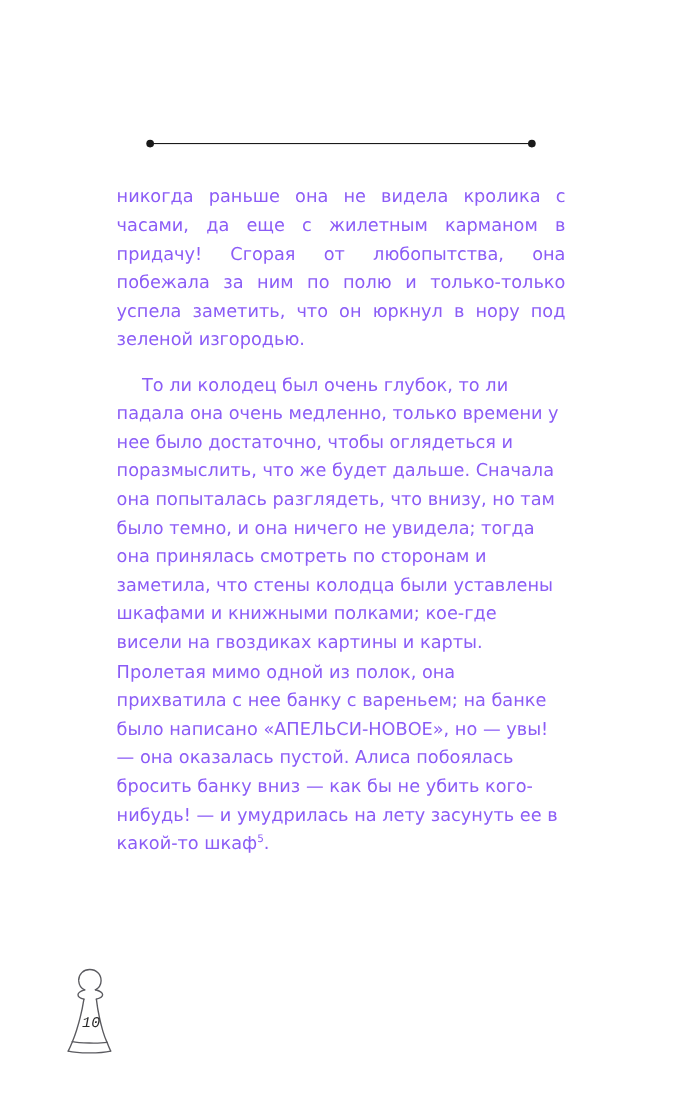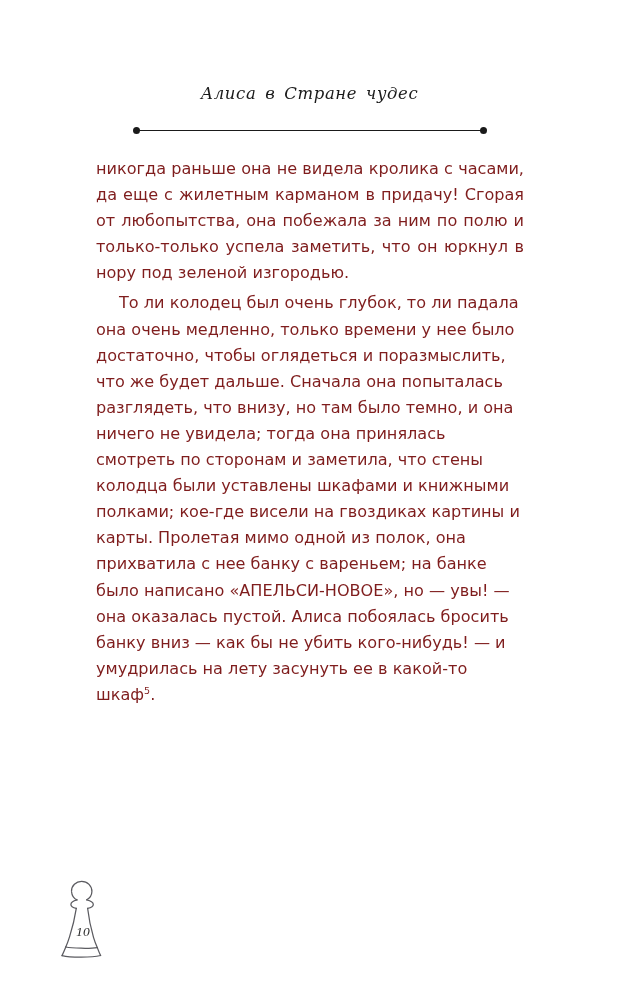--- a/index.html
+++ b/index.html
@@ -73,26 +73,26 @@
   .head-rule .dot.right { right: 0; }
 
   
   .text-column {
     position: absolute;
     left: 92px;
     top: 152px;
     width: 436px;
   }
   .text-column p {
-    margin: 4px;
+    margin: 14px;
     font-size: 16.1px;
     line-height: 26.1px;
     text-align: justify;
     text-justify: inter-word;
-    color: #7f1d1d;
+    color: #8b5cf6;
     hyphens: none;
   }
   .text-column p.indent {
     text-indent: 23px;
   }
   .text-column p.last-left {
     text-align: left;
   }
   sup.fn {
     font-size: 9.5px;
@@ -112,35 +112,32 @@
     display: block;
     width: 86px;
     height: 92px;
   }
   .folio-number {
     position: absolute;
     left: 0;
     top: 46px;
     width: 62px;
     text-align: center;
-    font-family: Liberation Serif, serif;
+    font-family: Liberation Mono, monospace;
     font-style: italic;
     font-size: 13.5px;
     color: #2a2a2a;
     letter-spacing: 0.3px;
   }
 </style>
 </head>
 <body>
 
 <div class="page">
 
-  <div class="running-head">
-    <span class="running-head-title">Алиса в Стране чудес</span>
-  </div>
 
   <div class="head-rule">
     <span class="dot left"></span>
     <span class="bar"></span>
     <span class="dot right"></span>
   </div>
 
   <div class="text-column">
 
     <p>

